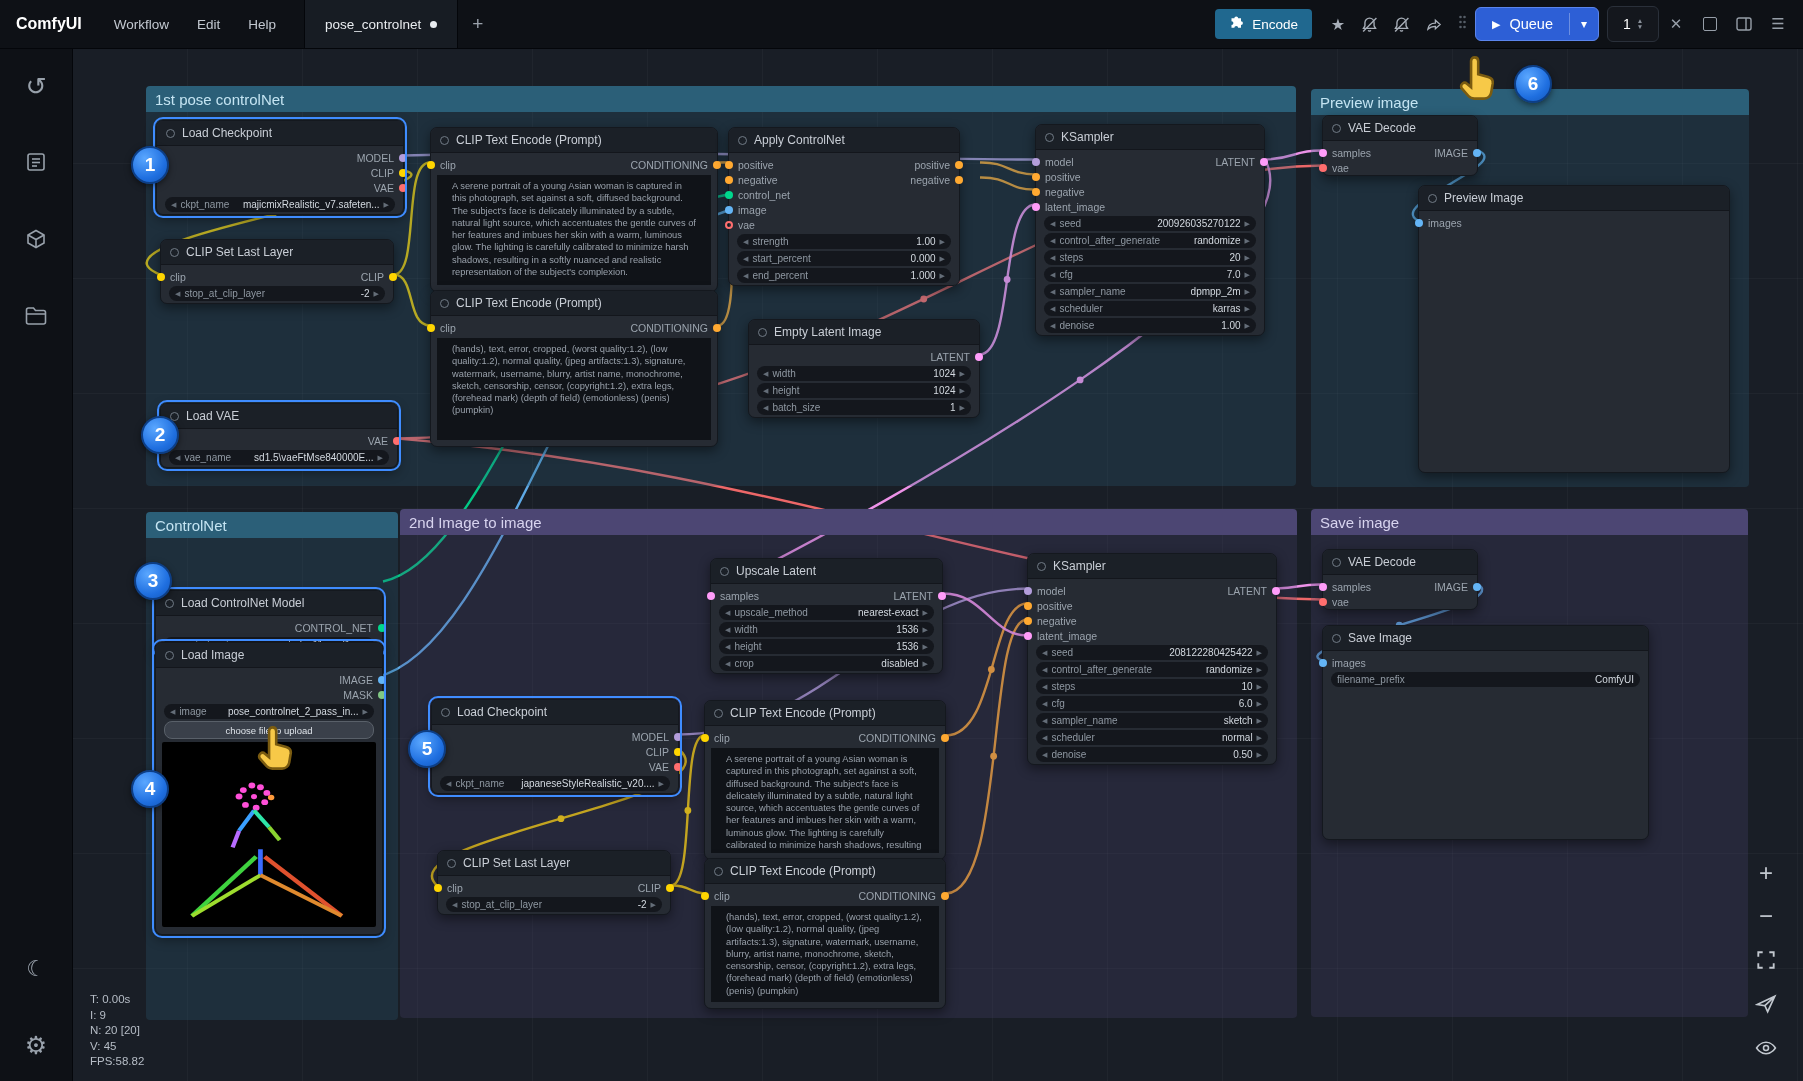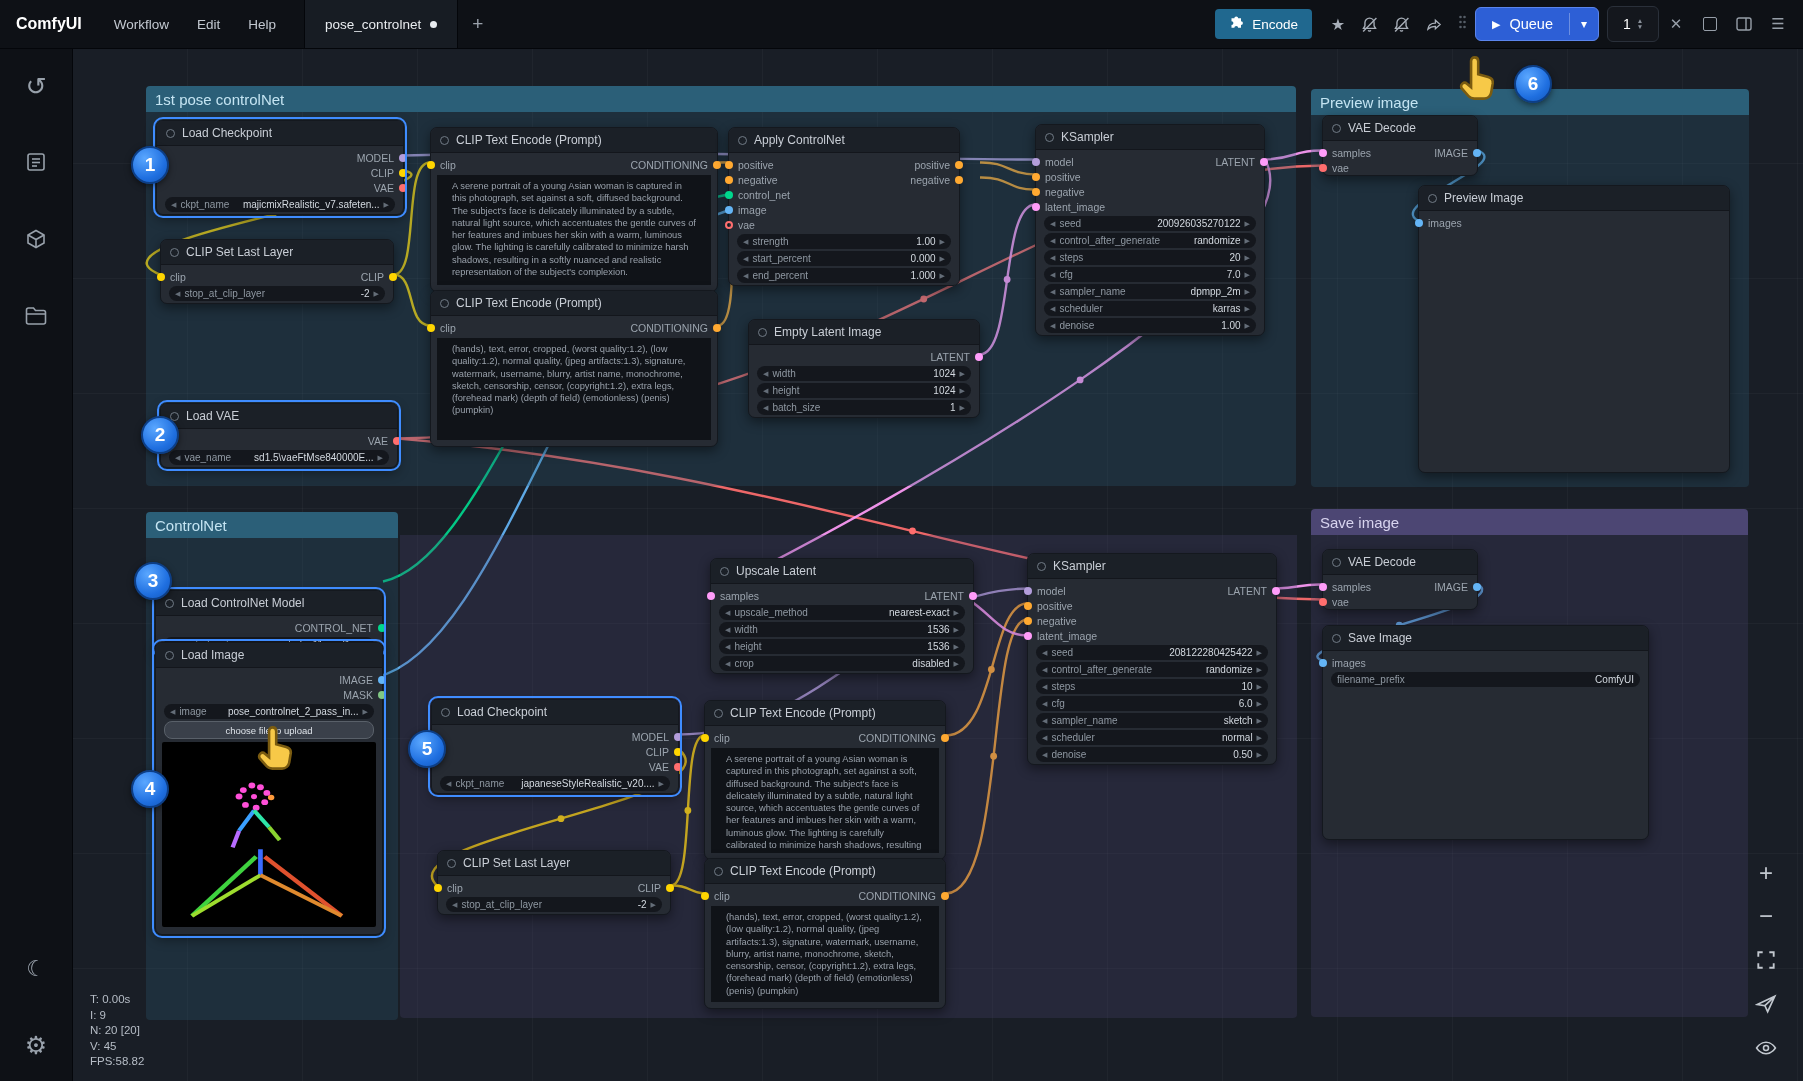--- a/index.html
+++ b/index.html
@@ -262,20 +262,21 @@
     </div>
     <div class="group" style="left: 1311px; top: 89px; width: 438px; height: 398px;">
       <div class="ghead" style="background: rgb(43, 95, 120); color: rgb(196, 228, 242);">Preview image</div>
       <div class="gbody" style="background: rgba(43, 95, 120, 0.28);"></div>
     </div>
     <div class="group" style="left: 146px; top: 512px; width: 252px; height: 508px;">
       <div class="ghead" style="background: rgb(43, 95, 120); color: rgb(196, 228, 242);">ControlNet</div>
       <div class="gbody" style="background: rgba(43, 95, 120, 0.28);"></div>
     </div>
     <div class="group" style="left: 400px; top: 509px; width: 897px; height: 509px;">
+      <div class="ghead" style="background: rgb(76, 70, 115); color: rgb(216, 212, 239);">2nd Image to image</div>
       <div class="gbody" style="background: rgba(76, 70, 115, 0.26);"></div>
     </div>
     <div class="group" style="left: 1311px; top: 509px; width: 437px; height: 508px;">
       <div class="ghead" style="background: rgb(76, 70, 115); color: rgb(216, 212, 239);">Save image</div>
       <div class="gbody" style="background: rgba(76, 70, 115, 0.26);"></div>
     </div>
     <div class="node hl" style="left: 156px; top: 120px; width: 248px;">
       <div class="titlebar">
         <span class="cdot"></span>
         <span class="ntitle">Load Checkpoint</span>
@@ -682,21 +683,21 @@
           <line x1="36" y1="48" x2="33" y2="57" stroke="#b86bff" stroke-width="2"></line>
           <line x1="50" y1="46" x2="55" y2="53" stroke="#8bd430" stroke-width="2"></line>
           <line x1="46" y1="58" x2="46" y2="72" stroke="#3a6bff" stroke-width="2.2"></line>
           <line x1="44" y1="62" x2="14" y2="94" stroke="#3fd23f" stroke-width="2.2"></line>
           <line x1="48" y1="62" x2="84" y2="94" stroke="#e0512e" stroke-width="2.2"></line>
           <line x1="14" y1="94" x2="46" y2="72" stroke="#9edd2e" stroke-width="2"></line>
           <line x1="84" y1="94" x2="46" y2="72" stroke="#e08a2e" stroke-width="2"></line>
         </svg>
       </div>
     </div>
-    <div class="node" style="left: 710px; top: 558px; width: 264px;">
+    <div class="node" style="left: 710px; top: 558px; width: 233px;">
       <div class="titlebar">
         <span class="cdot"></span>
         <span class="ntitle">Upscale Latent</span>
       </div>
       <div class="rows">
         <div class="srow">
           <span class="slot in">
             <span class="sdot" style="background: rgb(255, 156, 249);"></span>
             <span>samples</span>
           </span>

